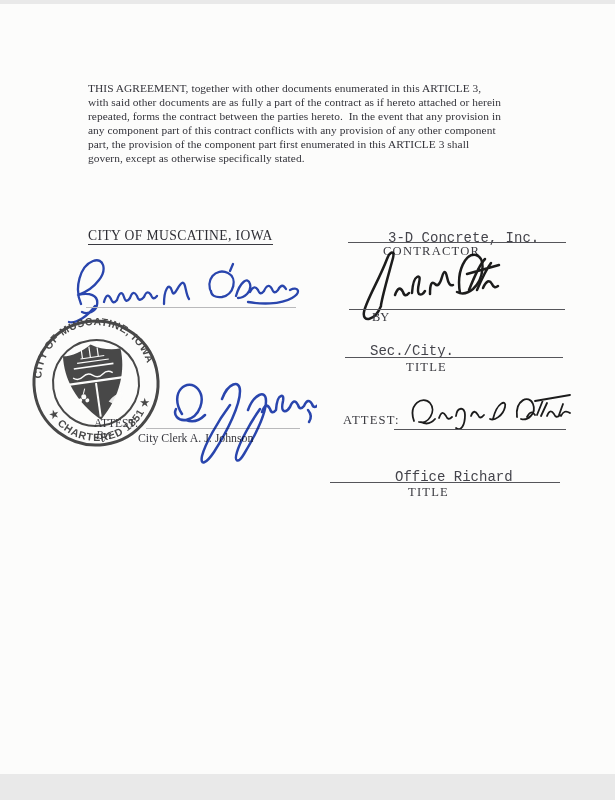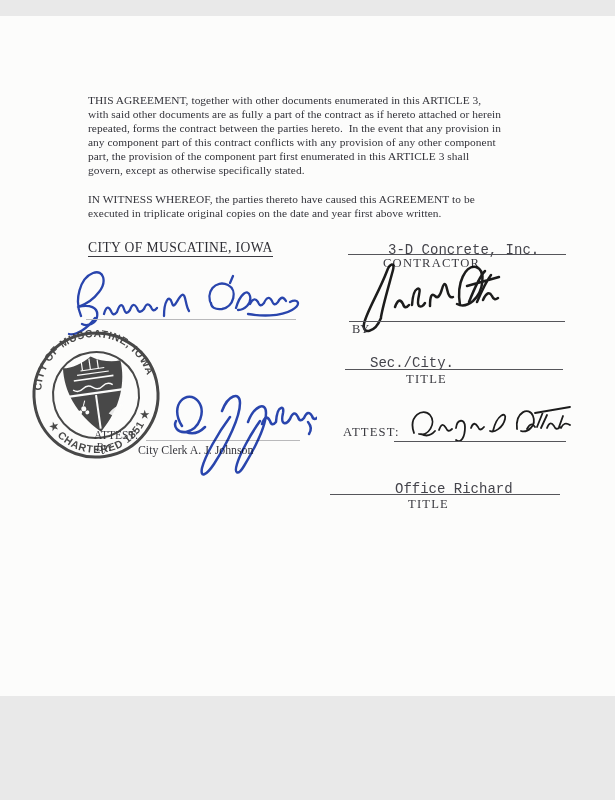--- a/index.html
+++ b/index.html
@@ -1,19 +1,19 @@
 <!DOCTYPE html>
 <html style="--ink-blue: #2946b0; --ink-black: #1c1c1c; --ink-seal: #383838;"><head>
 <meta charset="utf-8">
 <style>
   html,body{margin:0;padding:0;background:#e9e9e9;}
   #page{
     position:relative;
-    width:615px;height:680px;
-    margin:16px auto;
+    width:615px;height:770px;
+    margin:4px auto;
     background:#fcfcfb;
     font-family:"Liberation Serif", serif;
     color:#2b2b30;
     overflow:hidden;
   }
   .abs{position:absolute;}
   .para{
     white-space:pre;
     font-size:11.4px;
     line-height:13.9px;
@@ -42,22 +42,20 @@
 
 <div id="page">
 
   <div class="abs para" style="left:88px;top:78px;width:470px;">THIS AGREEMENT, together with other documents enumerated in this ARTICLE 3,
 with said other documents are as fully a part of the contract as if hereto attached or herein
 repeated, forms the contract between the parties hereto.  In the event that any provision in
 any component part of this contract conflicts with any provision of any other component
 part, the provision of the component part first enumerated in this ARTICLE 3 shall
 govern, except as otherwise specifically stated.</div>
 
-  <div class="abs para" style="left:88px;top:177px;width:470px;">IN WITNESS WHEREOF, the parties thereto have caused this AGREEMENT to be
-executed in triplicate original copies on the date and year first above written.</div>
 
   <div class="abs" style="left:88px;top:222px;">
     <span class="heading">CITY OF MUSCATINE, IOWA</span>
   </div>
 
   <div class="abs typed mono" style="left:388px;top:226px;">3-D Concrete, Inc.</div>
   <div class="abs sigline" style="left:348px;top:238px;width:218px;"></div>
   <div class="abs typed serif-label caps" style="left:383px;top:240px;">CONTRACTOR</div>
 
   <div class="abs sig sig-blue" style="left:64px;top:246px;" aria-label="Richard W. O'Brien">
@@ -78,21 +76,21 @@
       <g stroke-width="2.5">
         <path d="M31,62 C25,77 12,79 14,68 C16,57 29,36 37,15 C40,7 45,6 43,14 C39,29 33,49 31,61"></path>
         <path d="M45,51 q4,-11 8,-3 q2,6 6,1 M62,49 q1,-14 5,-16 q4,-2 2,6 q-2,9 0,11 q3,2 6,-3"></path>
         <path d="M80,50 q0,-15 5,-10 q4,4 7,-7 q3,-10 5,0 q2,10 6,8"></path>
         <path d="M110,49 C106,26 116,9 126,11 C136,14 134,35 123,45 C117,50 111,50 107,48"></path>
         <path d="M119,46 C125,31 131,19 135,15 M127,46 C133,32 138,23 141,19 M133,44 q5,-11 9,-4 q2,5 6,2 M117,30 L149,21"></path>
       </g>
     </svg>
   </div>
   <div class="abs sigline" style="left:349px;top:305px;width:216px;"></div>
-  <div class="abs typed serif-label" style="left:352px;top:306px;">BY</div>
+  <div class="abs typed serif-label" style="left:372px;top:306px;">BY</div>
 
   <div class="abs typed mono" style="left:370px;top:339px;">Sec./City.</div>
   <div class="abs sigline" style="left:345px;top:353px;width:218px;"></div>
   <div class="abs typed serif-label caps" style="left:406px;top:356px;">TITLE</div>
 
   <div class="abs typed" style="left:94px;top:413px;font-size:11.5px;z-index:1;">ATTEST:</div>
   <div class="abs typed" style="left:96px;top:425px;font-size:11.5px;z-index:1;font-style:italic;">By:</div>
 
   <div class="abs" style="left:30px;top:313px;z-index:2;">
     <svg id="seal" width="132" height="132" viewBox="0 0 132 132">

